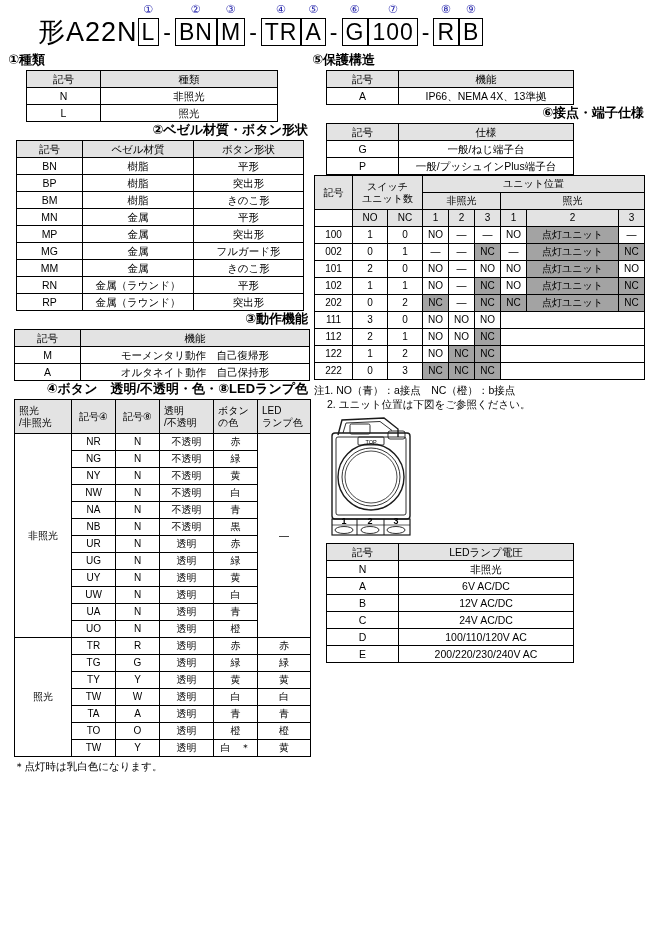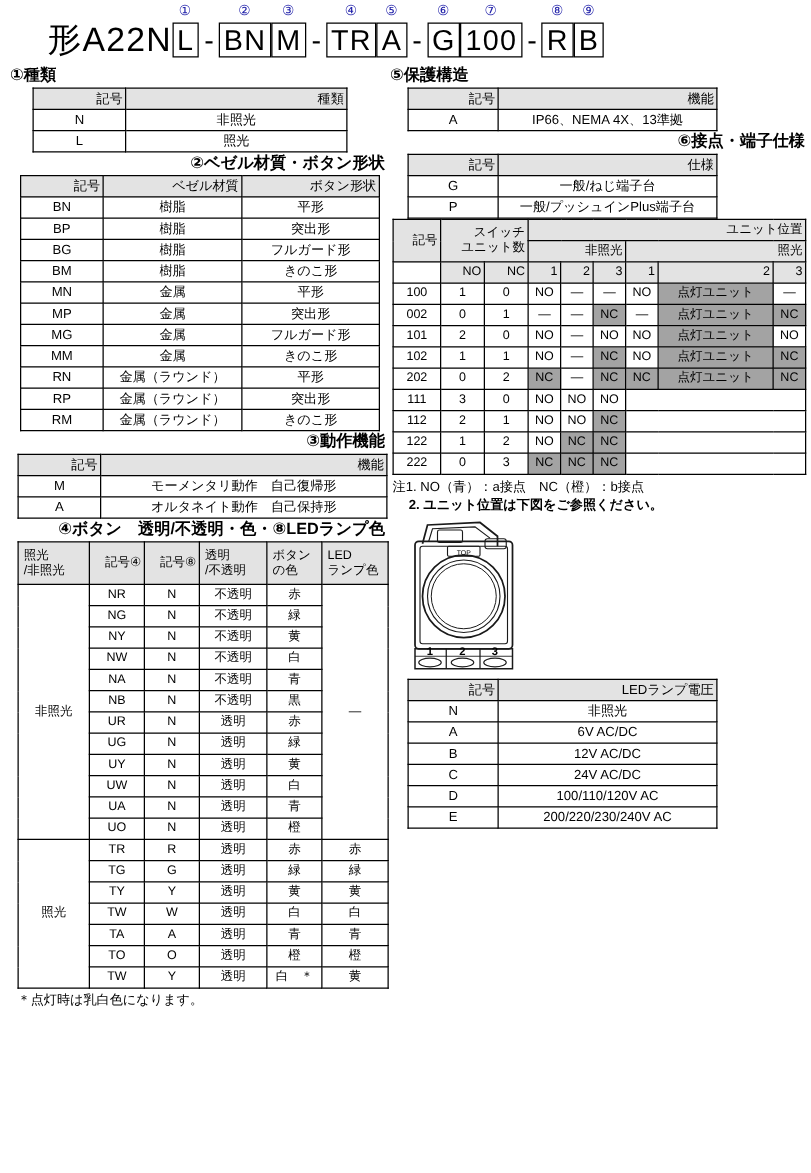--- a/index.html
+++ b/index.html
@@ -107,21 +107,20 @@
     text-align: center;
     vertical-align: middle;
     padding: 2px 2px;
     height: 15px;
     box-sizing: border-box;
     font-weight: normal;
     letter-spacing: 0px;
   }
   table.tbl th {
     background: #e3e3e3;
-    text-align: right;
   }
   td.shade { background: #a3a3a3; }
   td.blank-noborder {
     border: none;
     background: #ffffff;
   }
 
   
   #tbl-type { width: 252px; margin-left: 18px; }
   #tbl-type col.c1 { width: 74px; }
@@ -172,21 +171,21 @@
   #tbl-contact col.c7 { width: 26px; }
   #tbl-contact col.c8 { width: 92px; }
   #tbl-contact col.c9 { width: 26px; }
   #tbl-contact td, #tbl-contact th { height: 17px; }
 
   .notes {
     font-size: 10.5px;
     line-height: 13.5px;
     margin: 4px 0 0 2px;
   }
-  .notes .ind { padding-left: 13px; display: block; font-weight: bold; }
+  .notes .ind { padding-left: 13px; display: block; }
 
   
   .illus-wrap {
     margin: 4px 0 0 0;
     height: 128px;
     position: relative;
   }
 
   
   #tbl-led { width: 248px; margin-left: 14px; }
@@ -249,25 +248,20 @@
             <td>BN</td>
             <td>樹脂</td>
             <td>平形</td>
           </tr>
           <tr>
             <td>BP</td>
             <td>樹脂</td>
             <td>突出形</td>
           </tr>
           <tr>
-            <td>BG</td>
-            <td>樹脂</td>
-            <td>フルガード形</td>
-          </tr>
-          <tr>
             <td>BM</td>
             <td>樹脂</td>
             <td>きのこ形</td>
           </tr>
           <tr>
             <td>MN</td>
             <td>金属</td>
             <td>平形</td>
           </tr>
           <tr>
@@ -287,25 +281,20 @@
           </tr>
           <tr>
             <td>RN</td>
             <td>金属（ラウンド）</td>
             <td>平形</td>
           </tr>
           <tr>
             <td>RP</td>
             <td>金属（ラウンド）</td>
             <td>突出形</td>
-          </tr>
-          <tr>
-            <td>RM</td>
-            <td>金属（ラウンド）</td>
-            <td>きのこ形</td>
           </tr>
         </tbody>
     </table>
 
     <h2 class="sec sec-gap">③動作機能</h2>
     <table class="tbl" id="tbl-action">
       <colgroup>
           <col class="c1">
           <col class="c2">
         </colgroup>

